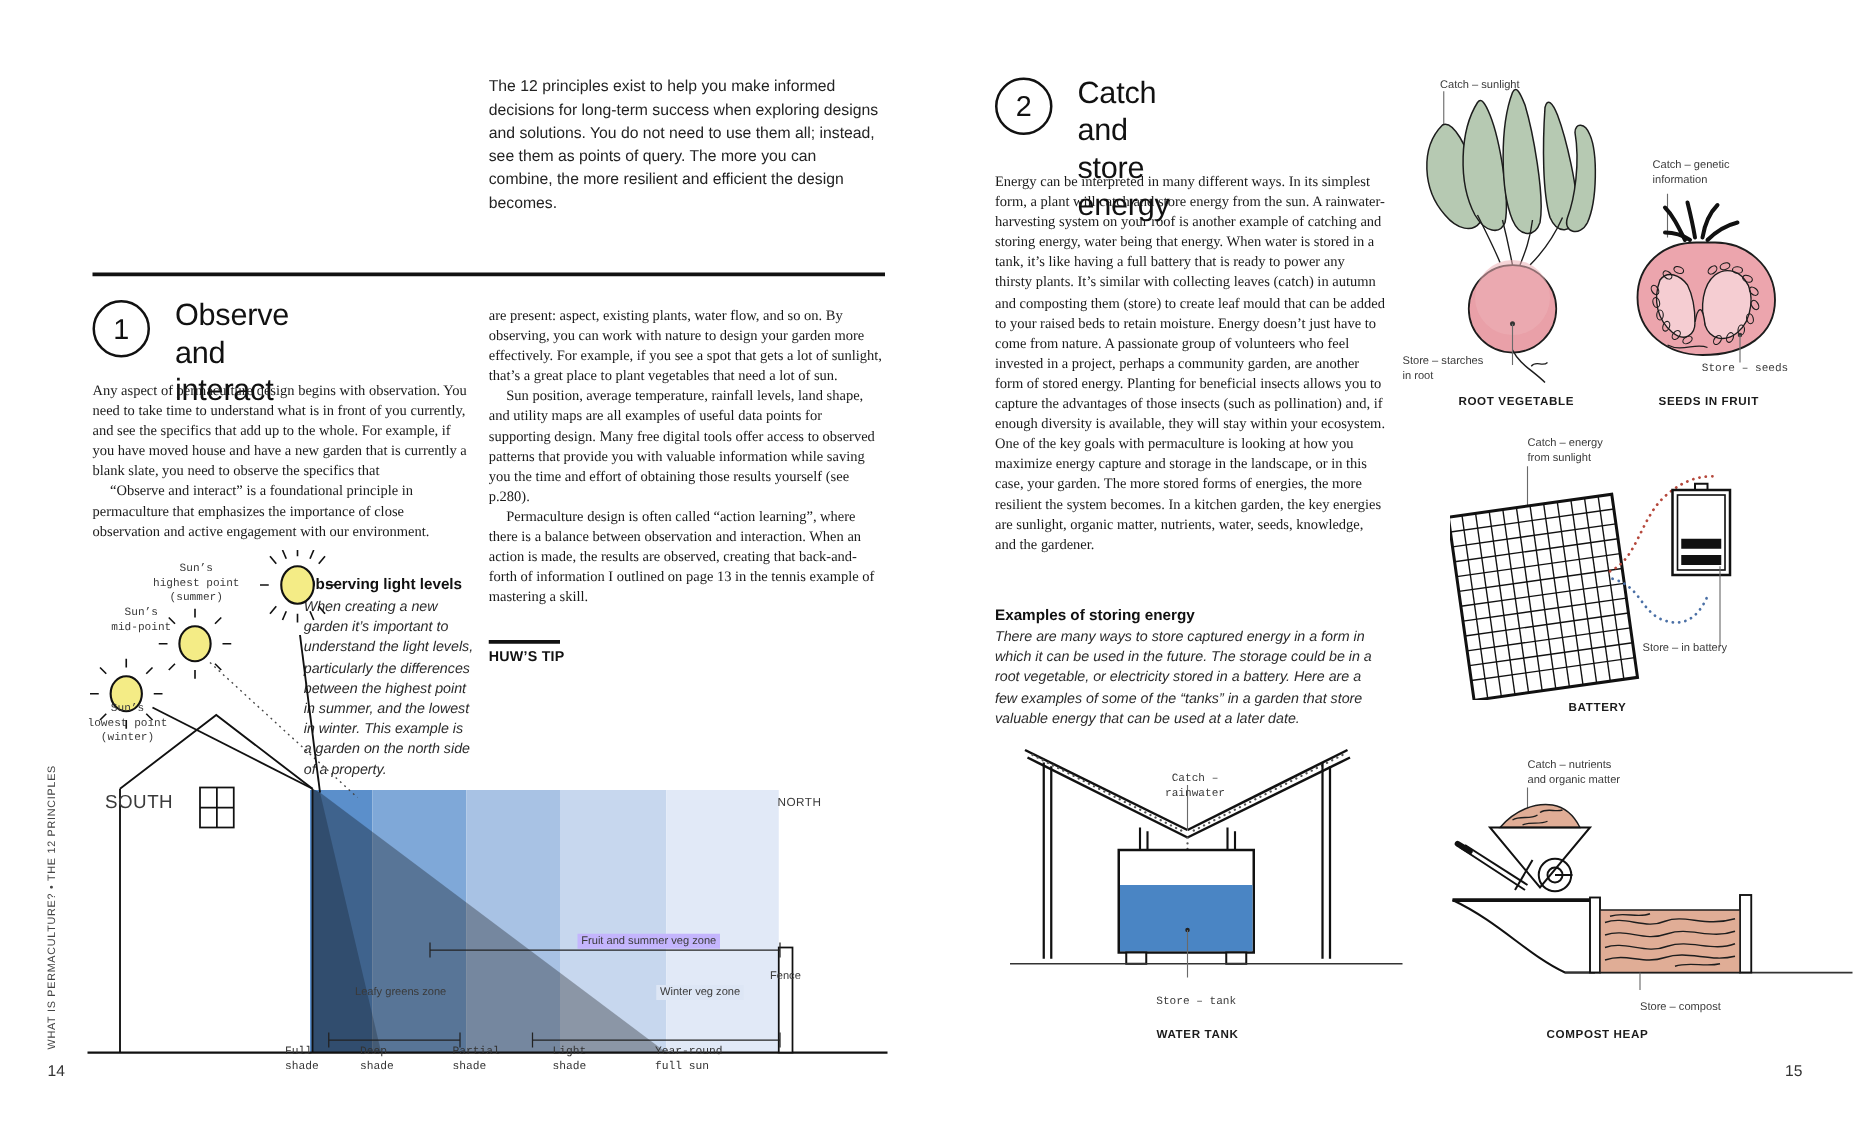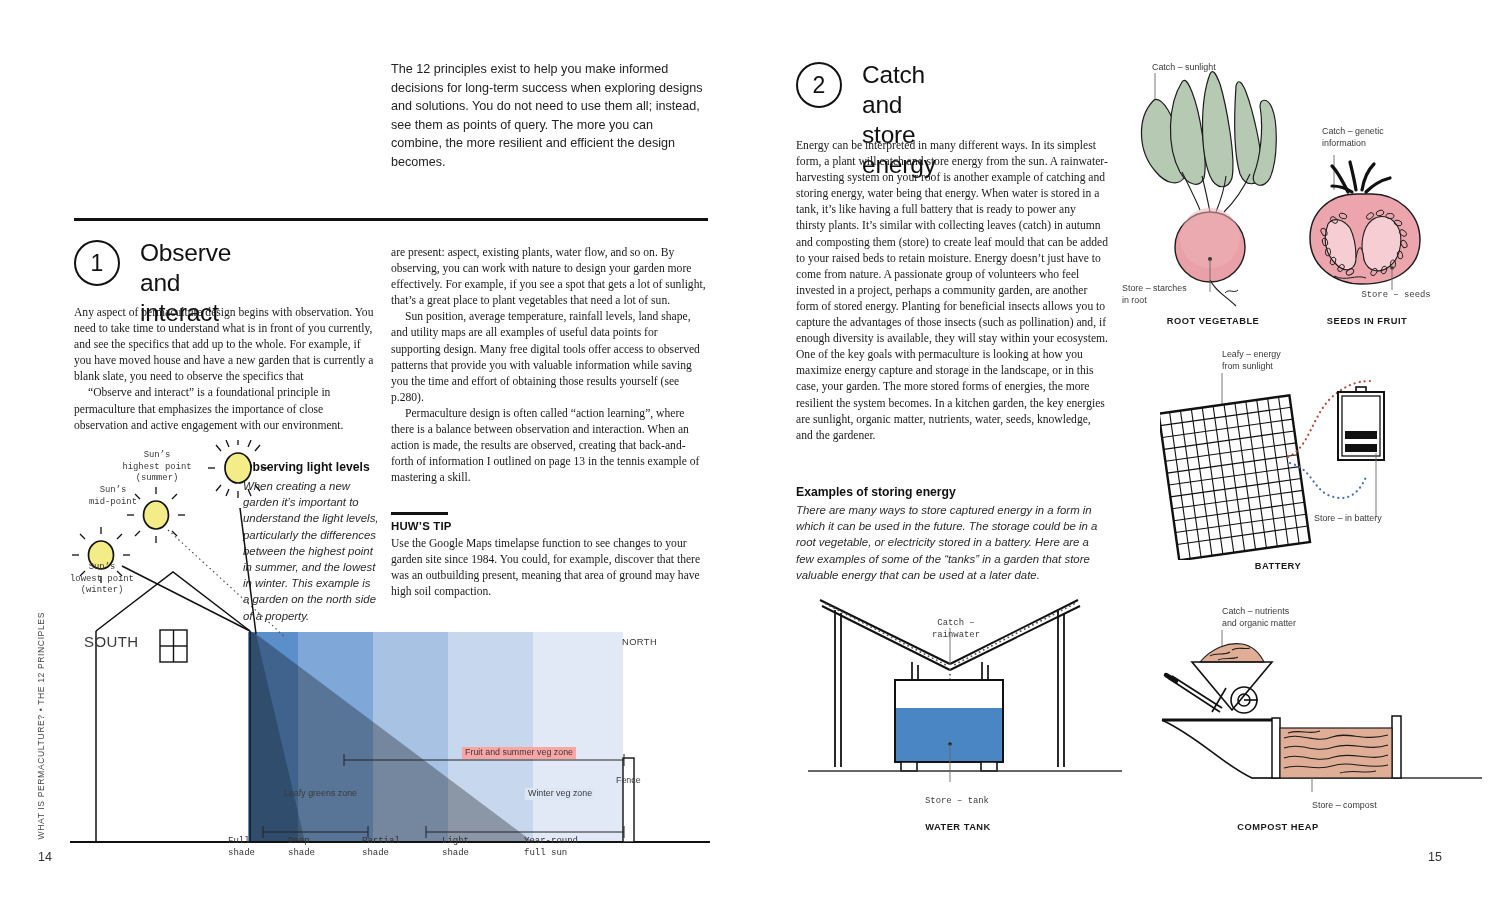--- a/index.html
+++ b/index.html
@@ -121,23 +121,20 @@
   </div>
 
   <div class="body-col" style="left:391px; top:245px; width:316px;">
     <p>are present: aspect, existing plants, water flow, and so on. By observing, you can work with nature to design your garden more effectively. For example, if you see a spot that gets a lot of sunlight, that’s a great place to plant vegetables that need a lot of sun.</p>
     <p>Sun position, average temperature, rainfall levels, land shape, and utility maps are all examples of useful data points for supporting design. Many free digital tools offer access to observed patterns that provide you with valuable information while saving you the time and effort of obtaining those results yourself (see p.280).</p>
     <p>Permaculture design is often called “action learning”, where there is a balance between observation and interaction. When an action is made, the results are observed, creating that back-and-forth of information I outlined on page 13 in the tennis example of mastering a skill.</p>
   </div>
 
   <div class="rule-thick" style="left:391px; top:512px; width:57px; height:2.6px;"></div>
   <div class="tip-label" style="position:absolute; left:391px; top:520px;">HUW’S TIP</div>
-  <div class="body-col" style="left:391px; top:536px; width:316px;">
-    <p>Use the Google Maps timelapse function to see changes to your garden site since 1984. You could, for example, discover that there was an outbuilding present, meaning that area of ground may have high soil compaction.</p>
-  </div>
 
   <div style="position:absolute; left:243px; top:459px; width:136px;">
     <div class="cap-title">Observing light levels</div>
     <div class="cap-body" style="margin-top:2px;">When creating a new garden it’s important to understand the light levels, particularly the differences between the highest point in summer, and the lowest in winter. This example is a garden on the north side of a property.</div>
   </div>
 
   <div class="figure" style="left:60px; top:440px; width:660px; height:415px;">
     <svg width="660" height="415" viewBox="0 0 660 415">
       <defs>
         <style>
@@ -238,21 +235,21 @@
   <div class="dlabel c" style="left:74px; top:485px; width:78px;">Sun’s
 mid-point</div>
   <div class="dlabel c" style="left:62px; top:562px; width:80px;">Sun’s
 lowest point
 (winter)</div>
 
   <div class="dlabel" style="left:84px; top:636px; font-size:15px; letter-spacing:.4px;">SOUTH</div>
   <div class="dlabel" style="left:622px; top:636px; font-size:9.4px; letter-spacing:.4px;">NORTH</div>
   <div class="dlabel" style="left:616px; top:775px;">Fence</div>
 
-  <div class="dlabel" style="left:462px; top:747px; background:#fca5a5; padding:0 3px;">Fruit and summer veg zone</div>
+  <div class="dlabel" style="left:462px; top:747px; background:#c4b5fd; padding:0 3px;">Fruit and summer veg zone</div>
   <div class="dlabel" style="left:284px; top:788px;">Leafy greens zone</div>
   <div class="dlabel" style="left:525px; top:788px; background:#dde6f5; padding:0 3px;">Winter veg zone</div>
 
   <div class="zlabel" style="left:228px; top:836px; width:52px;">Full
 shade</div>
   <div class="zlabel" style="left:288px; top:836px; width:56px;">Deep
 shade</div>
   <div class="zlabel" style="left:362px; top:836px; width:58px;">Partial
 shade</div>
   <div class="zlabel" style="left:442px; top:836px; width:58px;">Light
@@ -399,21 +396,21 @@
       <g>
         <rect x="196" y="42" width="10" height="6" fill="#fff" stroke="#111" stroke-width="1.6"></rect>
         <rect x="178" y="47" width="46" height="68" fill="#fff" stroke="#111" stroke-width="2"></rect>
         <rect x="182" y="51" width="38" height="60" fill="#fff" stroke="#111" stroke-width="1.3"></rect>
         <rect x="185" y="86" width="32" height="8" fill="#111"></rect>
         <rect x="185" y="99" width="32" height="8" fill="#111"></rect>
       </g>
       <line x1="216" y1="108" x2="216" y2="172" stroke="#6a6a6a" stroke-width="0.9"></line>
     </svg>
   </div>
-  <div class="dlabel" style="left:1222px; top:349px;">Leafy – energy
+  <div class="dlabel" style="left:1222px; top:349px;">Catch – energy
 from sunlight</div>
   <div class="dlabel" style="left:1314px; top:513px;">Store – in battery</div>
   <div class="dcap" style="left:1218px; top:561px; width:120px;">BATTERY</div>
 
   <div class="figure" style="left:800px; top:592px; width:330px; height:215px;">
     <svg width="330" height="215" viewBox="0 0 330 215">
 
       <g stroke="#111" stroke-width="2" fill="none">
         <path d="M20,8 L150,72"></path>
         <path d="M22,14 L150,78"></path>

